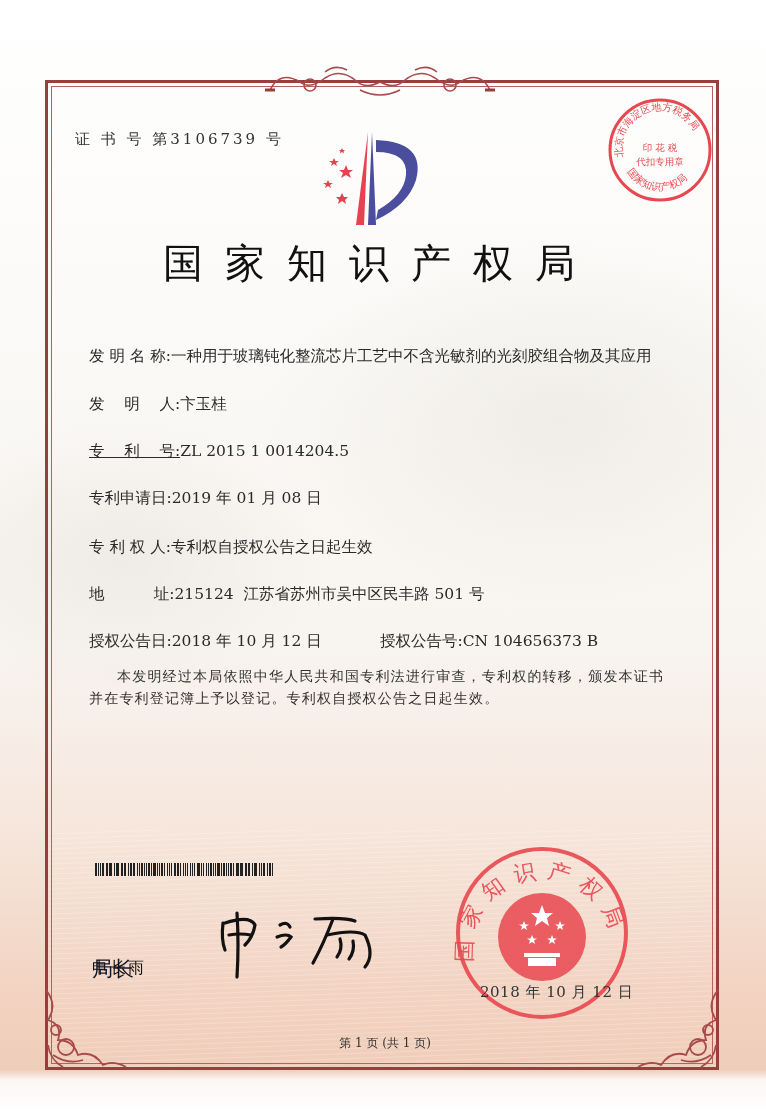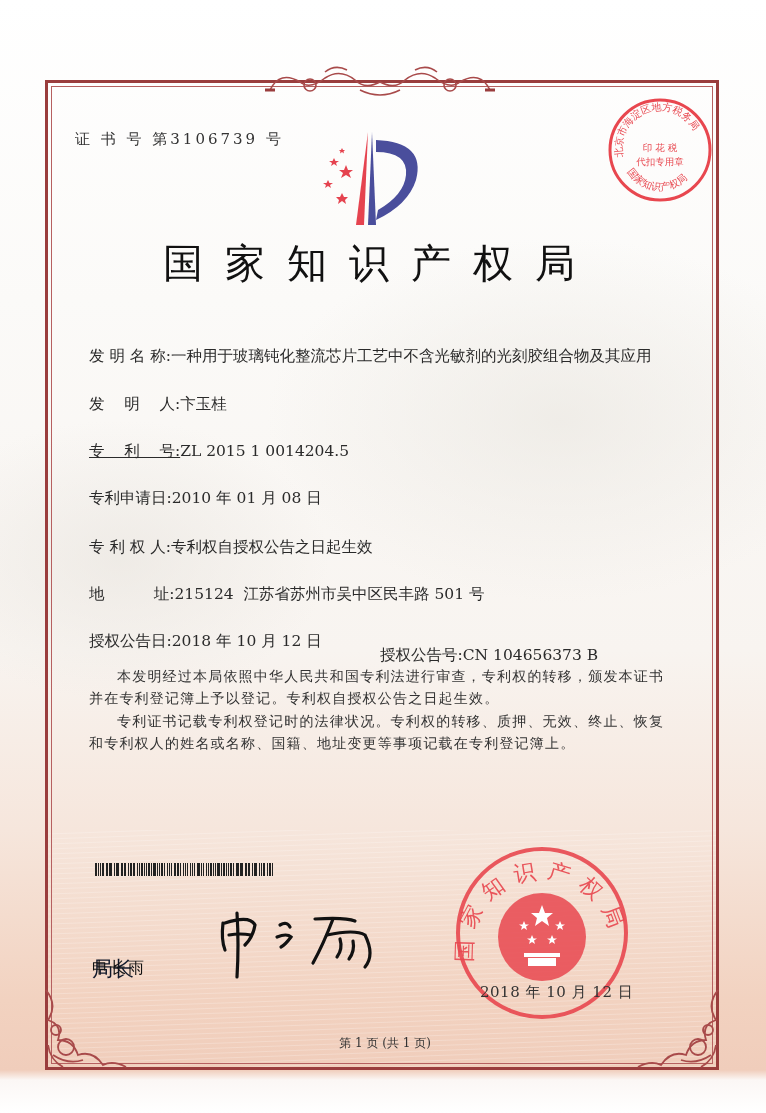--- a/index.html
+++ b/index.html
@@ -113,38 +113,37 @@
 <div class="field" style="top:346px;">
   <span class="lbl">发 明 名 称:</span><span>一种用于玻璃钝化整流芯片工艺中不含光敏剂的光刻胶组合物及其应用</span>
 </div>
 <div class="field" style="top:394px;text-align:right;">
   <span class="lbl" style="white-space:pre;">发    明    人:</span><span>卞玉桂</span>
 </div>
 <div class="field" style="top:441px;">
   <span class="lbl" style="white-space:pre;text-decoration:underline;">专    利    号:</span><span>ZL 2015 1 0014204.5</span>
 </div>
 <div class="field" style="top:488px;">
-  <span class="lbl">专利申请日:</span><span>2010 年 01 月 08 日</span>
+  <span class="lbl">专利申请日:</span><span>2019 年 01 月 08 日</span>
 </div>
 <div class="field" style="top:537px;">
   <span class="lbl">专 利 权 人:</span><span>专利权自授权公告之日起生效</span>
 </div>
 <div class="field" style="top:584px;">
   <span class="lbl" style="white-space:pre;">地          址:</span><span style="white-space:pre;">215124  江苏省苏州市吴中区民丰路 501 号</span>
 </div>
 <div class="field" style="top:631px;">
   <span class="lbl">授权公告日:</span><span>2018 年 10 月 12 日</span>
 </div>
-<div class="field" style="top:645px;left:380px;">
+<div class="field" style="top:631px;left:380px;">
   <span class="lbl">授权公告号:</span><span>CN 104656373 B</span>
 </div>
 
 <div class="para" style="top:666px;">
   <p>本发明经过本局依照中华人民共和国专利法进行审查，专利权的转移，颁发本证书并在专利登记簿上予以登记。专利权自授权公告之日起生效。</p>
-  <p>专利证书记载专利权登记时的法律状况。专利权的转移、质押、无效、终止、恢复和专利权人的姓名或名称、国籍、地址变更等事项记载在专利登记簿上。</p>
 </div>
 
 <div class="barcode" id="barcode">
     <span style="width: 1.8px; margin-right: 1.6px;"></span>
     <span style="width: 0.9px; margin-right: 1px;"></span>
     <span style="width: 0.9px; margin-right: 1px;"></span>
     <span style="width: 1.8px; margin-right: 1.6px;"></span>
     <span style="width: 0.9px; margin-right: 1px;"></span>
     <span style="width: 0.9px; margin-right: 1px;"></span>
     <span style="width: 2.7px; margin-right: 1.6px;"></span>

